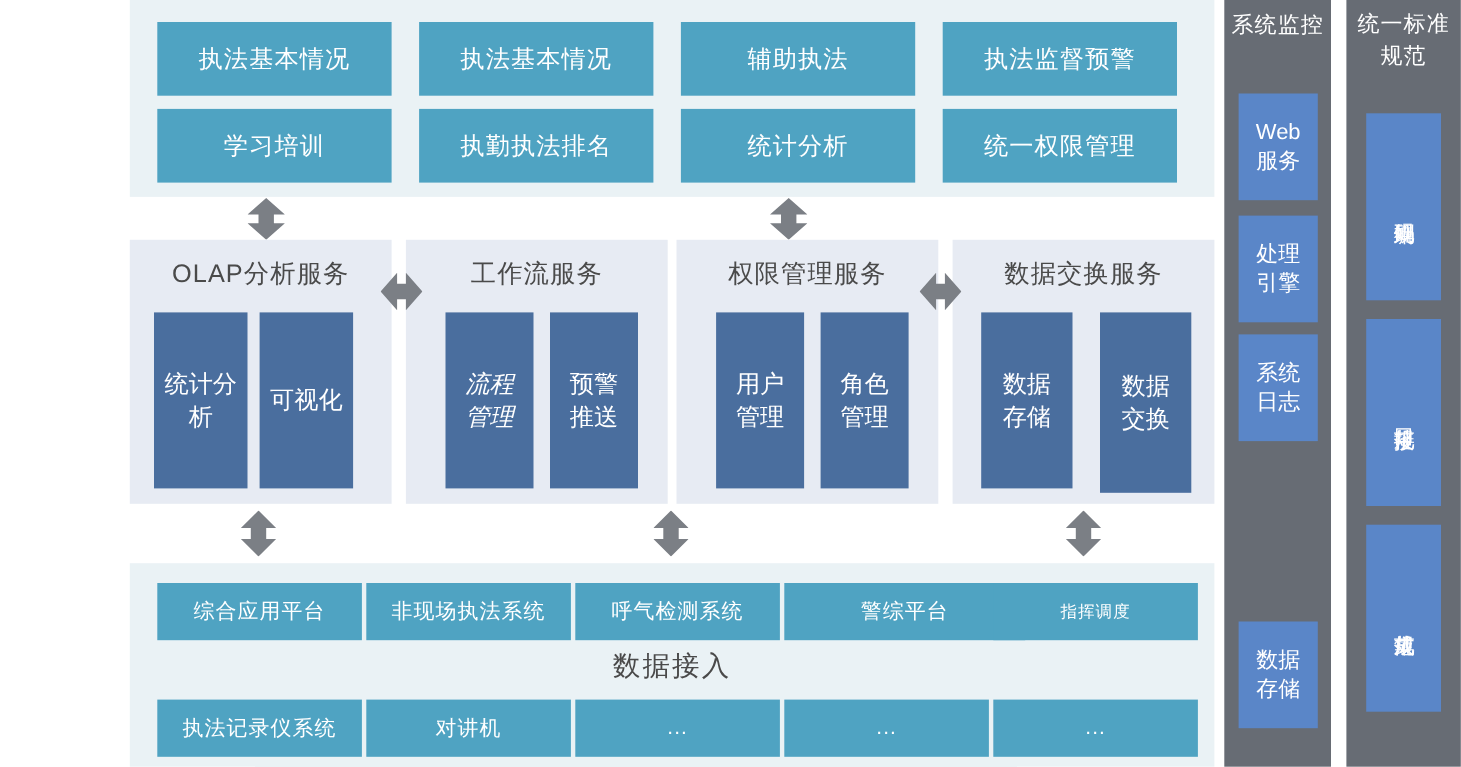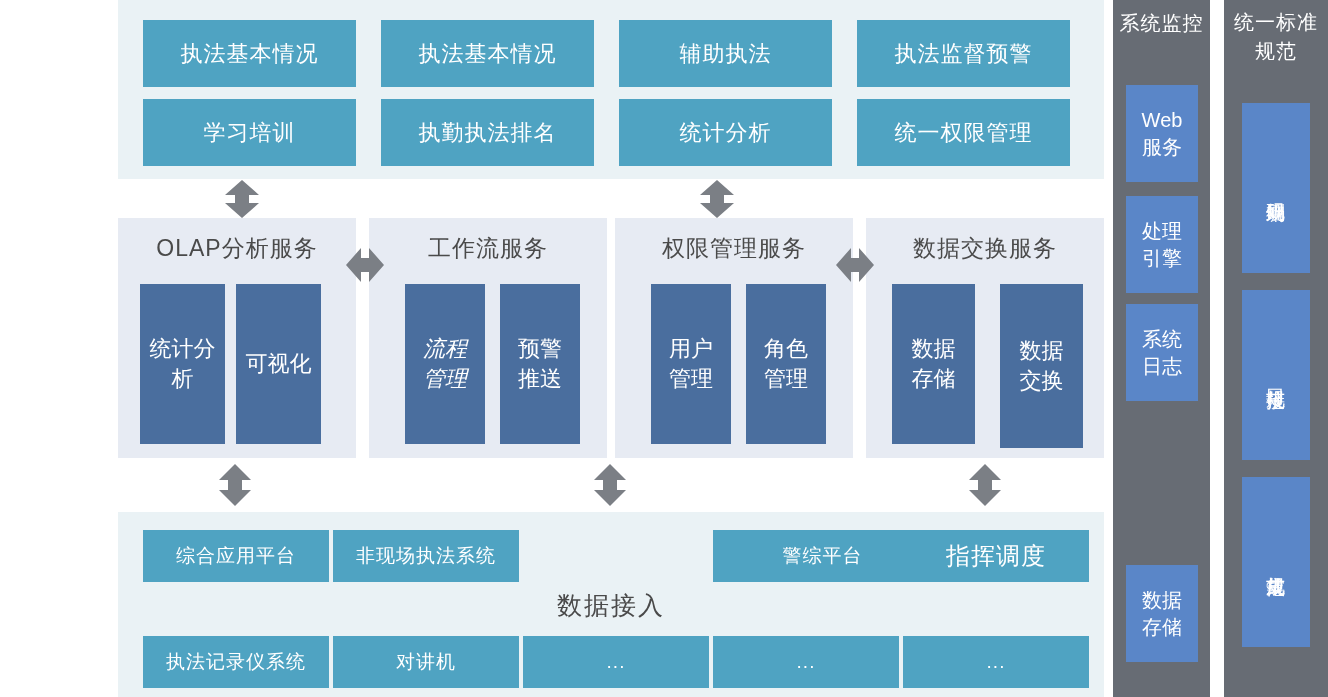--- a/index.html
+++ b/index.html
@@ -224,24 +224,27 @@
       </svg>
     </div>
 
     <div class="layer-bottom">
       <div class="tealbox" style="left:25px;top:18px;width:186px;height:52px;font-size:19px;">
         <span>综合应用平台</span>
       </div>
       <div class="tealbox" style="left:215px;top:18px;width:186px;height:52px;font-size:19px;">
         <span>非现场执法系统</span>
       </div>
+      <div class="tealbox" style="left:405px;top:18px;width:186px;height:52px;font-size:19px;">
+        <span>呼气检测系统</span>
+      </div>
       <div class="tealbox" style="left:595px;top:18px;width:219px;height:52px;font-size:19px;">
         <span>警综平台</span>
       </div>
-      <div class="tealbox" style="left:785px;top:18px;width:186px;height:52px;font-size:24px;">
+      <div class="tealbox" style="left:785px;top:18px;width:186px;height:52px;font-size:15px;">
         <span>指挥调度</span>
       </div>
 
       <div class="access-label">数据接入</div>
 
       <div class="tealbox" style="left:25px;top:124px;width:186px;height:52px;font-size:19px;">
         <span>执法记录仪系统</span>
       </div>
       <div class="tealbox" style="left:215px;top:124px;width:186px;height:52px;font-size:19px;">
         <span>对讲机</span>

